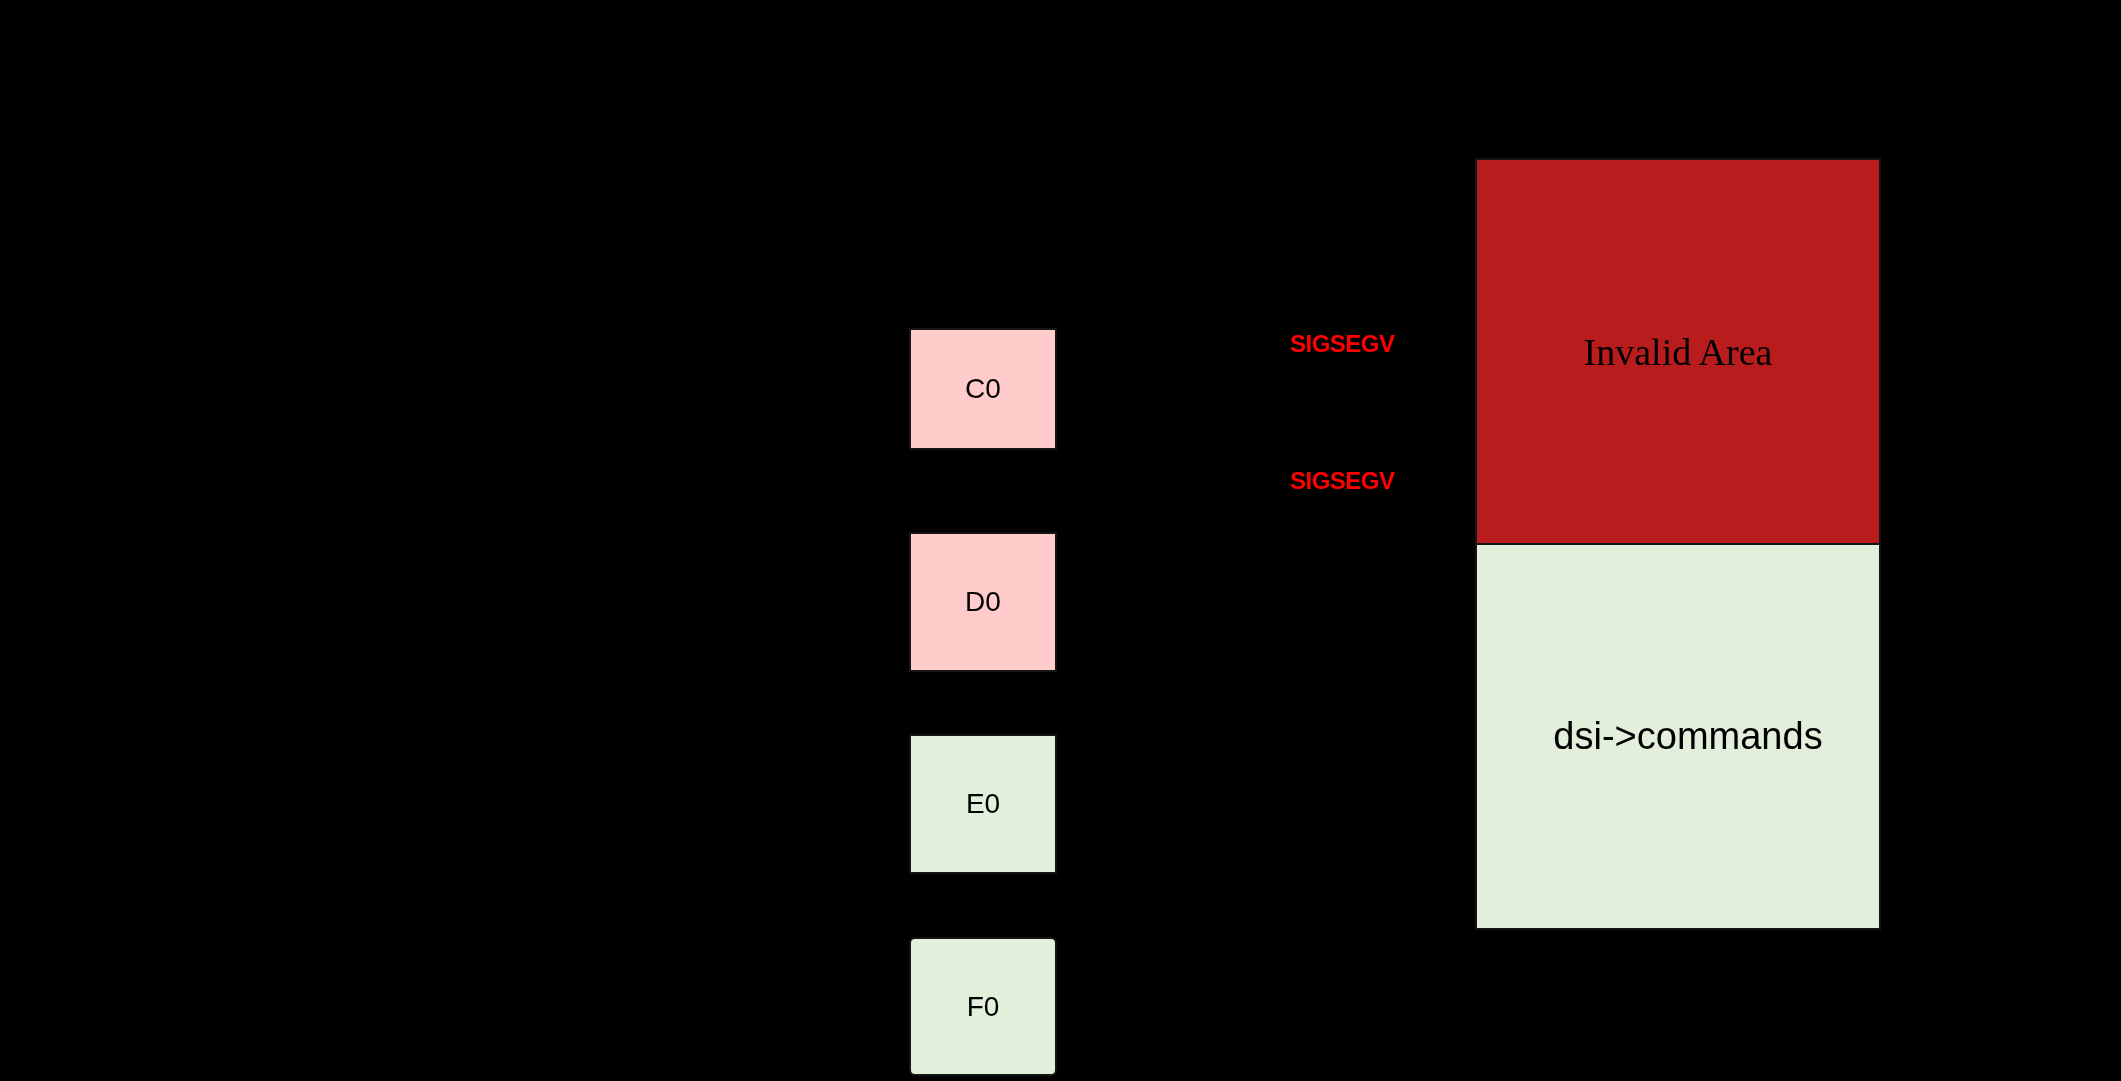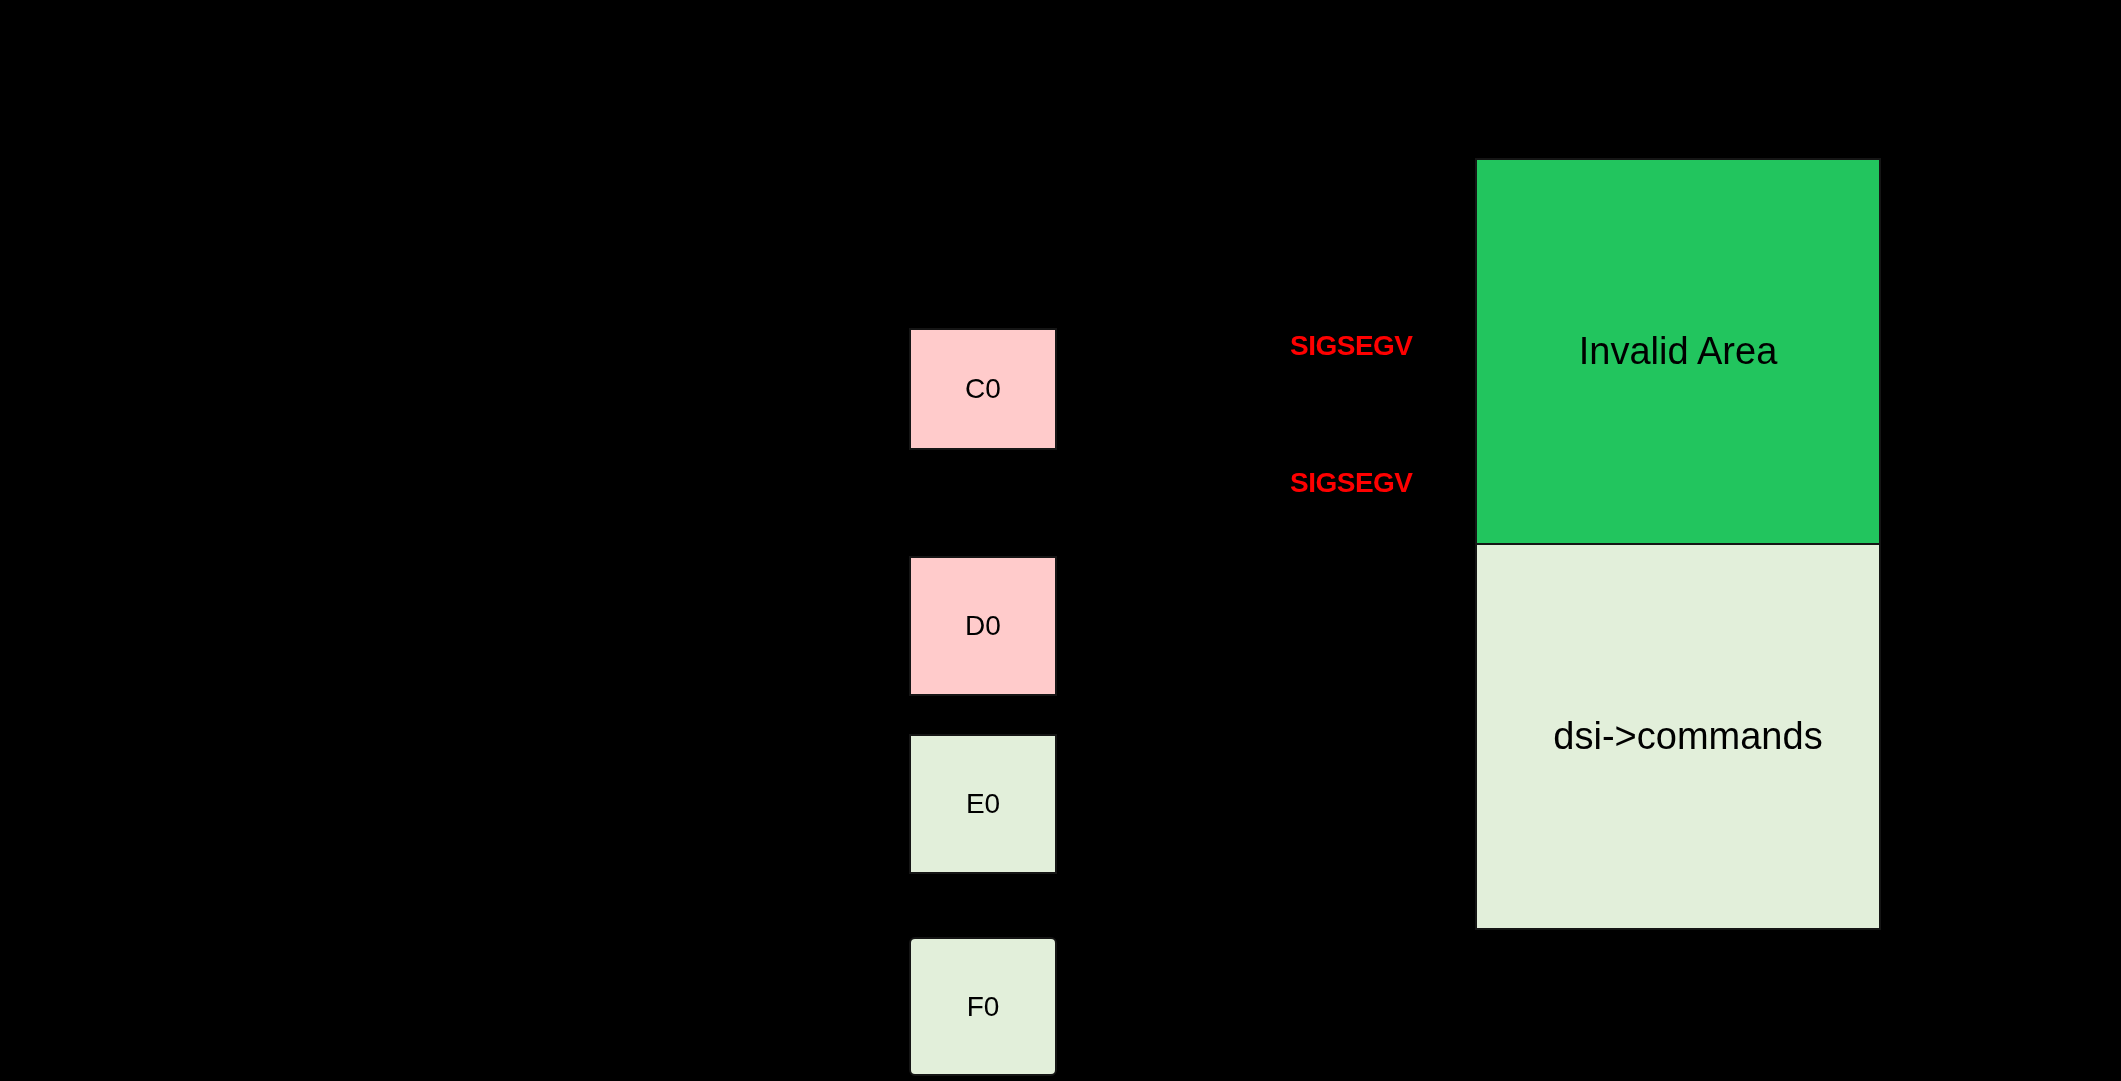--- a/index.html
+++ b/index.html
@@ -29,21 +29,21 @@
     font-size: 28px;
     color: #000000;
   }
   .block-c0 { top: 328px; height: 122px; }
   .block-d0 { top: 532px; height: 140px; }
   .block-e0 { top: 734px; height: 140px; text-align: right; }
   .block-f0 { top: 937px; height: 139px; }
   .sig {
     position: absolute;
     left: 1290px;
-    font-size: 28px;
+    font-size: 24px;
     font-weight: bold;
     line-height: 1;
     letter-spacing: -0.5px;
   }
   .sig-1 { top: 332px; }
   .sig-2 { top: 469px; }
   .region {
     position: absolute;
     left: 1475px;
     width: 406px;
@@ -62,37 +62,37 @@
 </style>
 </head>
 <body>
 
 <div class="stage">
 
   <div class="block block-c0" style="background: rgb(255, 203, 203);">
     <span>C0</span>
   </div>
 
-  <div class="block block-d0" style="background: rgb(255, 203, 203); margin-top: 24px;">
+  <div class="block block-d0" style="background: rgb(255, 203, 203);">
     <span>D0</span>
   </div>
 
   <div class="block block-e0" style="background: rgb(226, 239, 218);">
     <span>E0</span>
   </div>
 
   <div class="block block-f0" style="background: rgb(226, 239, 218); border-radius: 6px;">
     <span>F0</span>
   </div>
 
   <div class="sig sig-1" style="color: rgb(255, 0, 0);">SIGSEGV</div>
 
   <div class="sig sig-2" style="color: rgb(255, 0, 0);">SIGSEGV</div>
 
-  <div class="region region-invalid" style="background: #22c55e;">
+  <div class="region region-invalid" style="background: #b91c1c; font-family: Liberation Serif, serif;">
     <span>Invalid Area</span>
   </div>
 
   <div class="region region-valid" style="background: rgb(226, 239, 218); padding-left: 20px;">
     <span>dsi-&gt;commands</span>
   </div>
 
 </div>
 
 </body></html>

